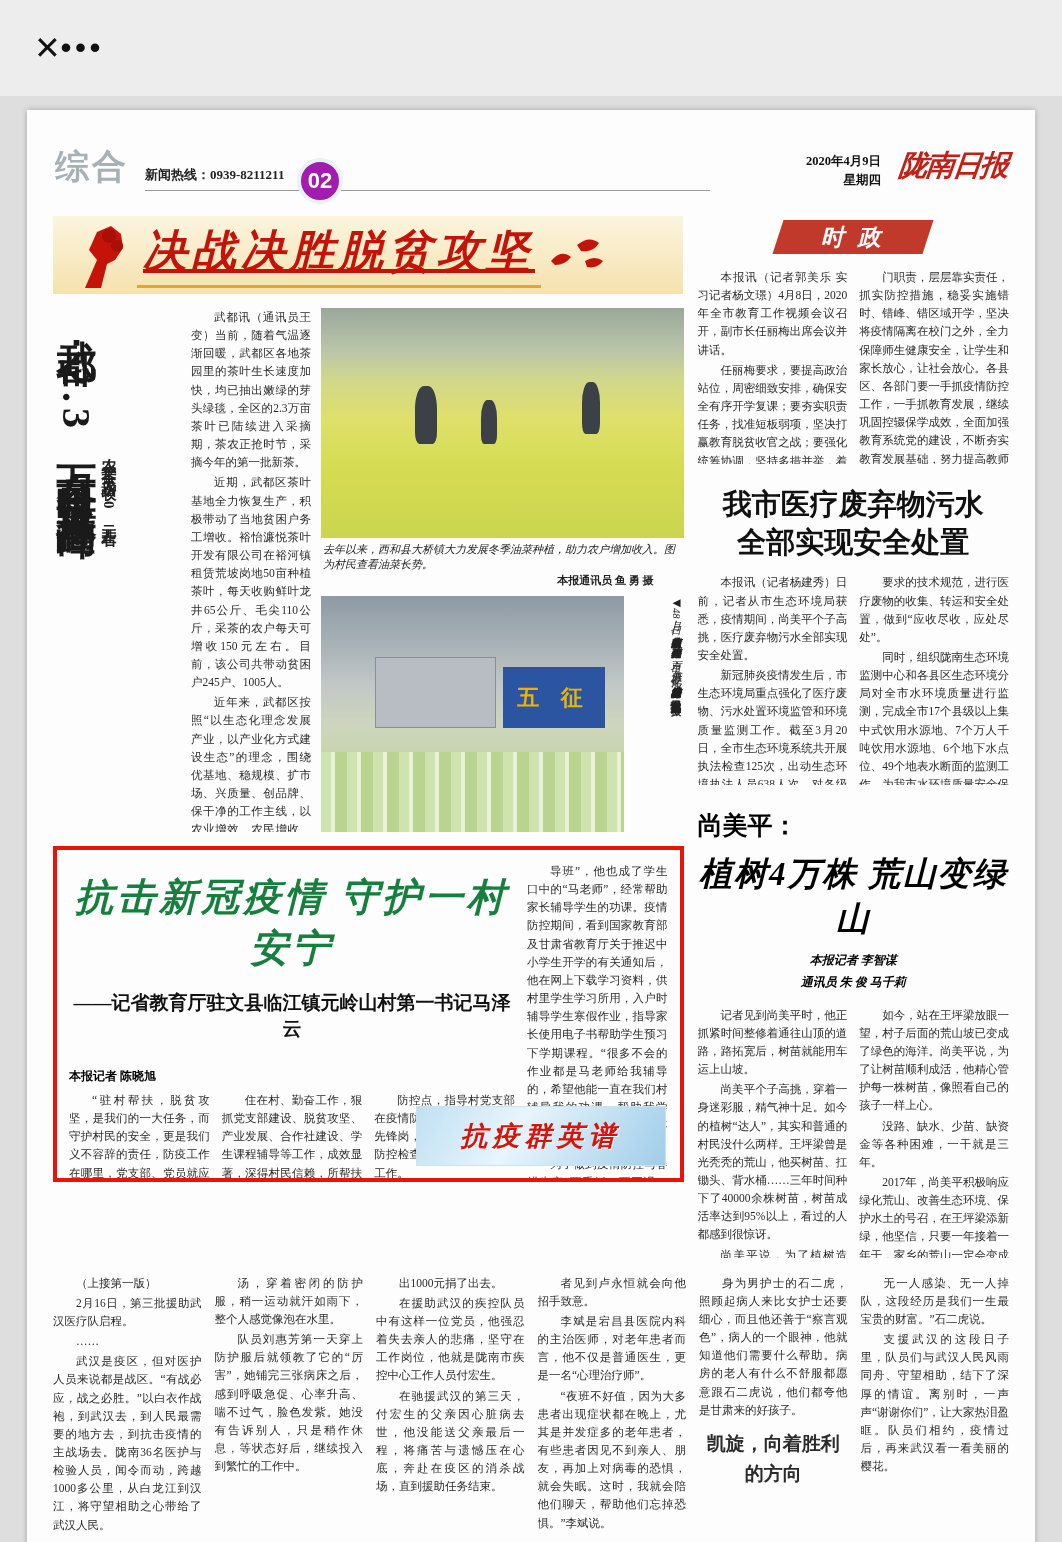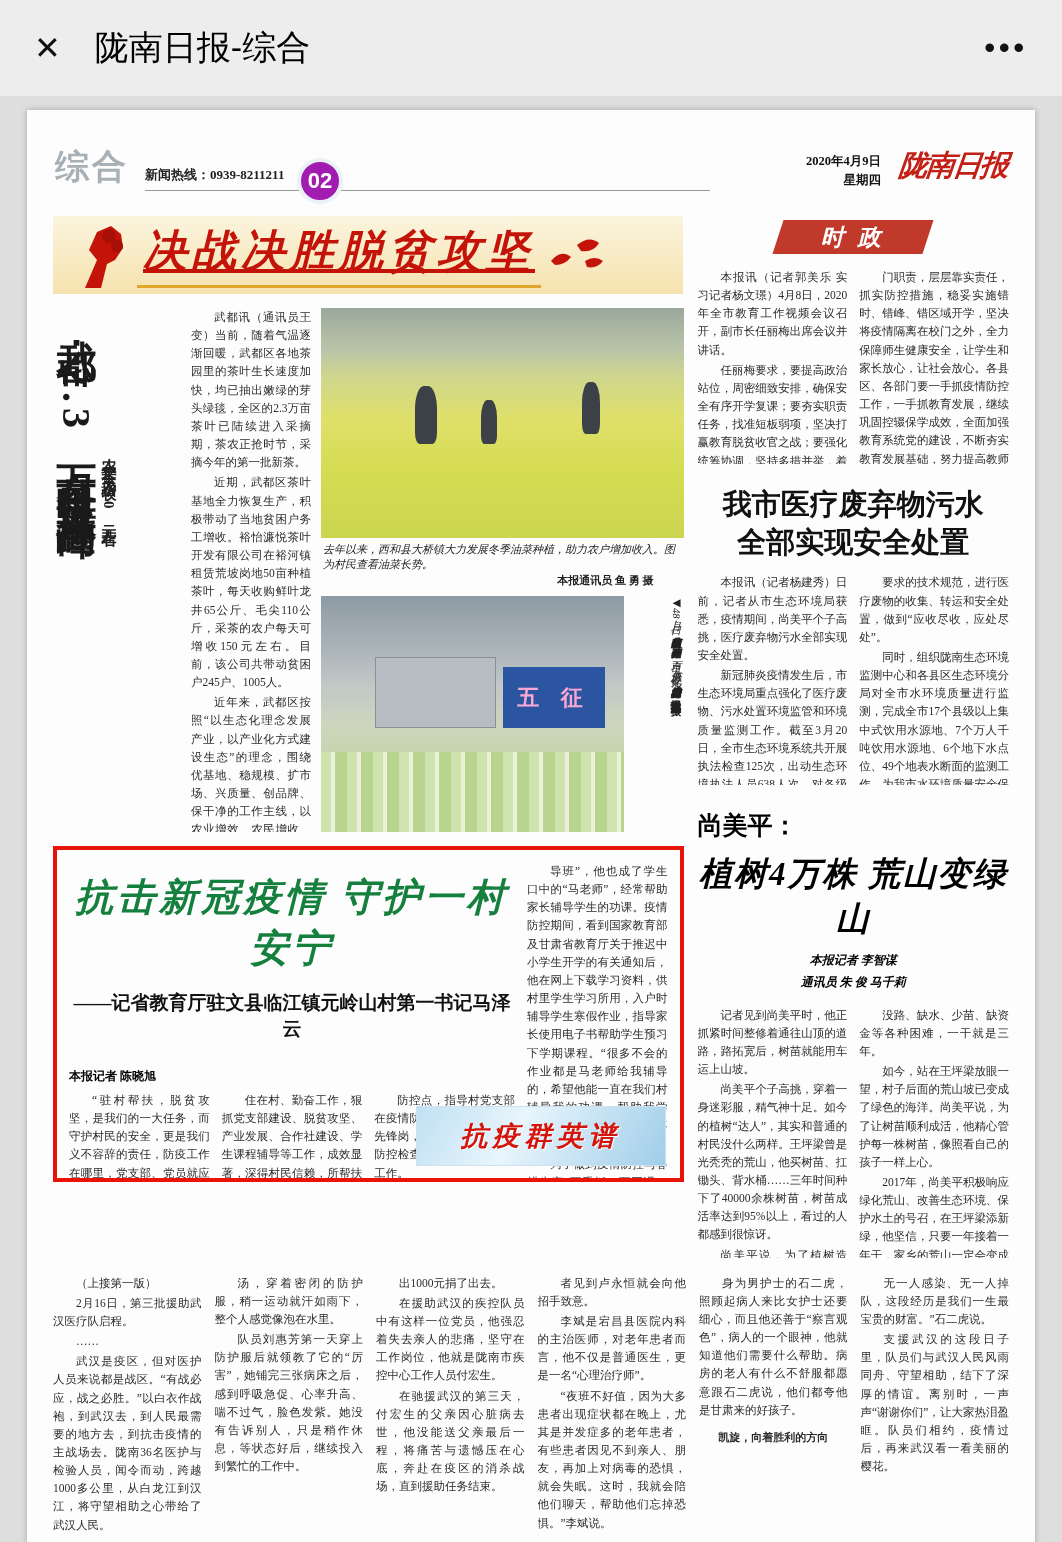--- a/index.html
+++ b/index.html
@@ -55,21 +55,21 @@
       linear-gradient(180deg,#9aa89b 0%,#b9c4a8 18%,#cfd68e 30%,#dfe06a 48%,#d5dc52 70%,#cbd54e 100%); position:relative; }
   .photo1 .fig { position:absolute; background:#3c4148; border-radius:40% 40% 20% 20%; }
   .cap { font-size:11px; font-style:italic; color:#222; margin:4px 2px 0; line-height:1.4; }
   .cap-credit { text-align:right; font-weight:bold; font-style:normal; font-size:11px; margin:0 30px 4px 0; }
   .photo2-row { flex:1; display:flex; gap:6px; margin-top:4px; }
   .photo2 { flex:1; position:relative; background:
       linear-gradient(180deg,#8e9aa4 0%,#aab3b8 22%,#c2c8c6 38%,#cdd6bd 55%,#c3d3a4 75%,#b8cc92 100%); overflow:hidden; }
   .truck { position:absolute; left:18%; top:26%; width:40%; height:30%; background:#b7bdc2;
            border:1px solid #8a9097; }
   .tailgate { position:absolute; right:6%; top:30%; width:34%; height:26%; background:#2b55a0;
-              color:#f9a8d4; font-size:22px; font-weight:bold; letter-spacing:8px; display:flex;
+              color:#eab308; font-size:22px; font-weight:bold; letter-spacing:8px; display:flex;
               align-items:center; justify-content:center; }
   .bundles { position:absolute; bottom:0; left:0; right:0; height:34%;
       background:repeating-linear-gradient(90deg,#cfe3ae 0 10px,#e9f2d8 10px 14px,#b9d48e 14px 26px); }
   .photo2-cap { width:54px; writing-mode:vertical-rl; font-size:10.5px; line-height:1.5;
                 color:#222; font-style:italic; overflow:hidden; }
   .photo2-credit { font-weight:bold; font-style:normal; }
   
   .boxed { border:4px solid #e81309; margin-top:14px; padding:12px 12px 10px; position:relative;
            height:336px; overflow:hidden; }
   .boxed-grid { display:grid; grid-template-columns:repeat(4,1fr); gap:12px; height:100%; }
@@ -98,28 +98,27 @@
   .shang-kicker { font-size:25px; font-weight:bold; margin-top:24px; }
   .shang-title { font-size:33px; font-weight:900; font-style:italic; text-align:center;
                  letter-spacing:2px; margin-top:10px; }
   .shang-by { text-align:center; font-size:12px; font-weight:bold; font-style:italic;
               line-height:1.8; margin-top:8px; }
   .shang-body { height:252px; }
   
   .cont { margin-top:16px; display:grid; grid-template-columns:repeat(6,1fr); gap:13px;
           height:332px; overflow:hidden; }
   .cont .colp { font-size:11.5px; }
-  .subhead { font-weight:bold; text-align:center; font-size:11px; margin:10px 0; text-indent:0; }
+  .subhead { font-weight:bold; text-align:center; font-size:19px; margin:10px 0; text-indent:0; }
 </style>
 </head>
 <body>
 
 <div class="appbar">
   <span class="close">✕</span>
-  <span class="title">陇南日报-综合</span>
   <span class="more">•••</span>
 </div>
 
 <div class="page">
 
   <div class="masthead">
     <div class="m-section">综合</div>
     <div class="m-hotline">新闻热线：0939-8211211</div>
     <div class="m-rule"></div>
     <div class="m-page">02</div>
@@ -247,22 +246,22 @@
         <div>本报记者 李智谋</div>
         <div>通讯员 朱 俊 马千莉</div>
       </div>
       <div class="rail-2col shang-body">
         <div class="colp">
             <p>记者见到尚美平时，他正抓紧时间整修着通往山顶的道路，路拓宽后，树苗就能用车运上山坡。</p>
             <p>尚美平个子高挑，穿着一身迷彩服，精气神十足。如今的植树“达人”，其实和普通的村民没什么两样。王坪梁曾是光秃秃的荒山，他买树苗、扛锄头、背水桶……三年时间种下了40000余株树苗，树苗成活率达到95%以上，看过的人都感到很惊讶。</p>
             <p>尚美平说，为了植树造林，他吃住都在山上，每天天不亮就上山栽树浇水，天黑了才下山休息，其间经历了</p>
           </div>
         <div class="colp">
+            <p>如今，站在王坪梁放眼一望，村子后面的荒山坡已变成了绿色的海洋。尚美平说，为了让树苗顺利成活，他精心管护每一株树苗，像照看自己的孩子一样上心。</p>
             <p>没路、缺水、少苗、缺资金等各种困难，一干就是三年。</p>
-            <p>如今，站在王坪梁放眼一望，村子后面的荒山坡已变成了绿色的海洋。尚美平说，为了让树苗顺利成活，他精心管护每一株树苗，像照看自己的孩子一样上心。</p>
             <p>2017年，尚美平积极响应绿化荒山、改善生态环境、保护水土的号召，在王坪梁添新绿，他坚信，只要一年接着一年干，家乡的荒山一定会变成绿水青山。</p>
           </div>
       </div>
     </div>
   </div>
 
   <div class="cont">
     <div class="colp">
         <p>（上接第一版）</p>
         <p>2月16日，第三批援助武汉医疗队启程。</p>

